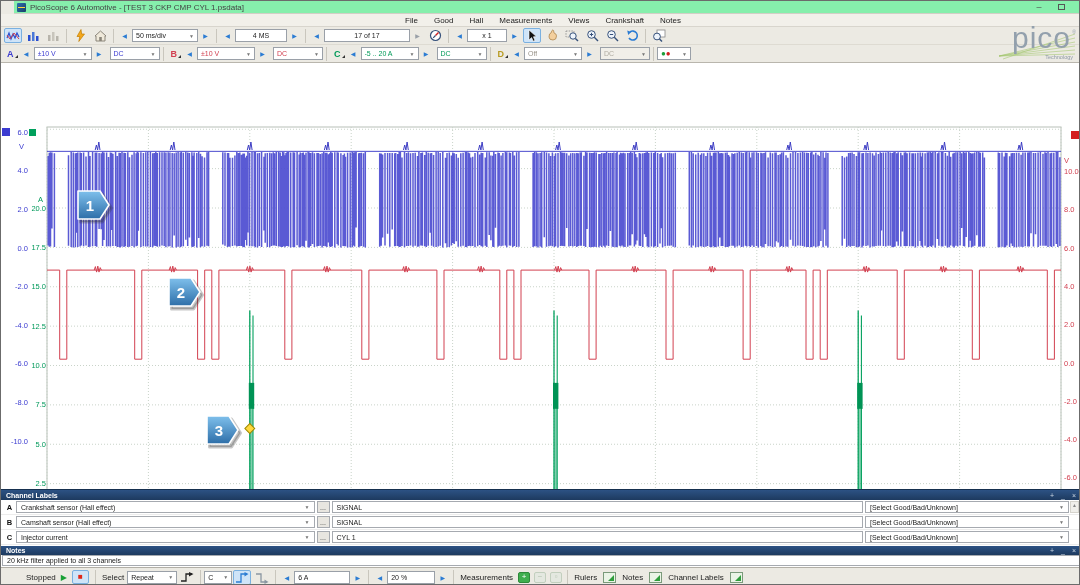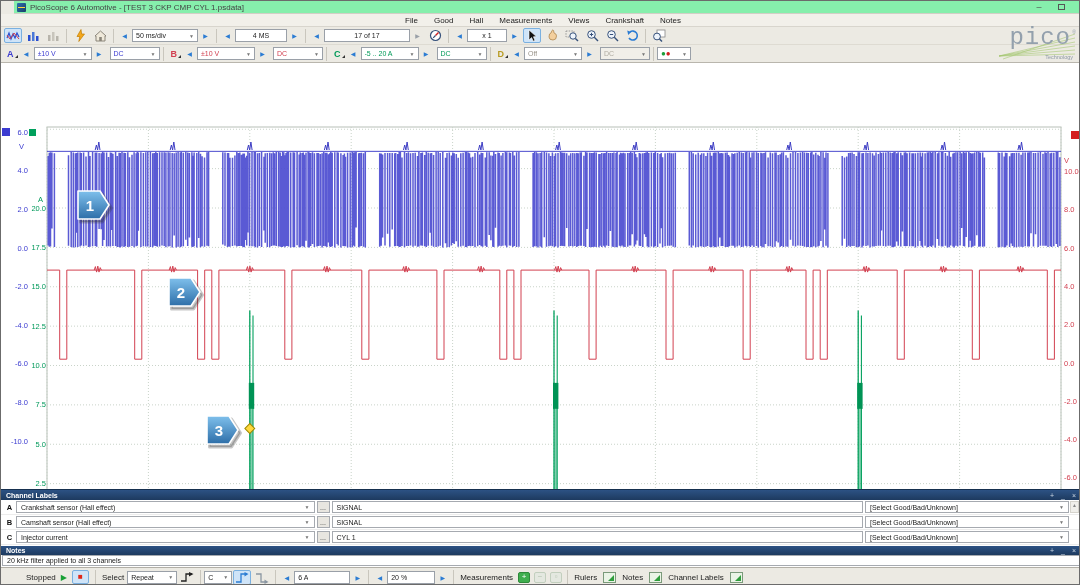--- a/index.html
+++ b/index.html
@@ -29,21 +29,21 @@
   .combo,.spin{height:13px;background:#fff;border:1px solid #9aa0a8;display:flex;align-items:center;font-size:7px;color:#222;padding:0 3px;position:relative;}
   .combo .dd{margin-left:auto;color:#777;font-size:5px;padding-left:3px;}
   .cval{white-space:nowrap;overflow:hidden;}
   .center{justify-content:center;}
   .chletter{font-size:9px;font-weight:bold;margin:0 2px 0 4px;position:relative;padding-right:3px;}
   .chletter::after{content:"";position:absolute;right:-1px;bottom:1px;border-left:3px solid transparent;border-bottom:3px solid #333;}
   .dis{background:#f1efe9;color:#a8a49a;}
   .dis .cval{color:#b0aca2;}
   
   .logo{position:absolute;top:25px;right:2px;width:80px;height:35px;z-index:4;}
-  .logo .brand{position:absolute;right:6px;top:2px;font-family:Liberation Mono, monospace;font-size:24px;color:#93a0ad;letter-spacing:1px;line-height:20px;}
+  .logo .brand{position:absolute;right:6px;top:2px;font-family:Liberation Sans, sans-serif;font-size:30px;color:#93a0ad;letter-spacing:1px;line-height:20px;}
   .logo .reg{position:absolute;right:1px;top:3px;font-size:5px;color:#93a0ad;}
   .logo .tag{position:absolute;right:4px;bottom:1px;font-size:5.5px;color:#8d99a6;}
   .logo svg{position:absolute;left:0;top:0;}
   
   .plotwrap{position:absolute;top:62px;left:0;width:1080px;height:426px;background:#fff;}
   
   .panel-h{height:10px;background:linear-gradient(#2c5284,#1d3a5f);display:flex;align-items:center;padding:0 5px;}
   .panel-h .pt{color:#fff;font-size:7px;font-weight:bold;}
   .panel-h .picons{margin-left:auto;display:flex;gap:7px;color:#cdd8e4;font-size:7px;line-height:7px;}
   .chpanel{position:absolute;top:488px;left:0;width:1080px;height:57px;background:#fff;border-top:1px solid #16304f;}

